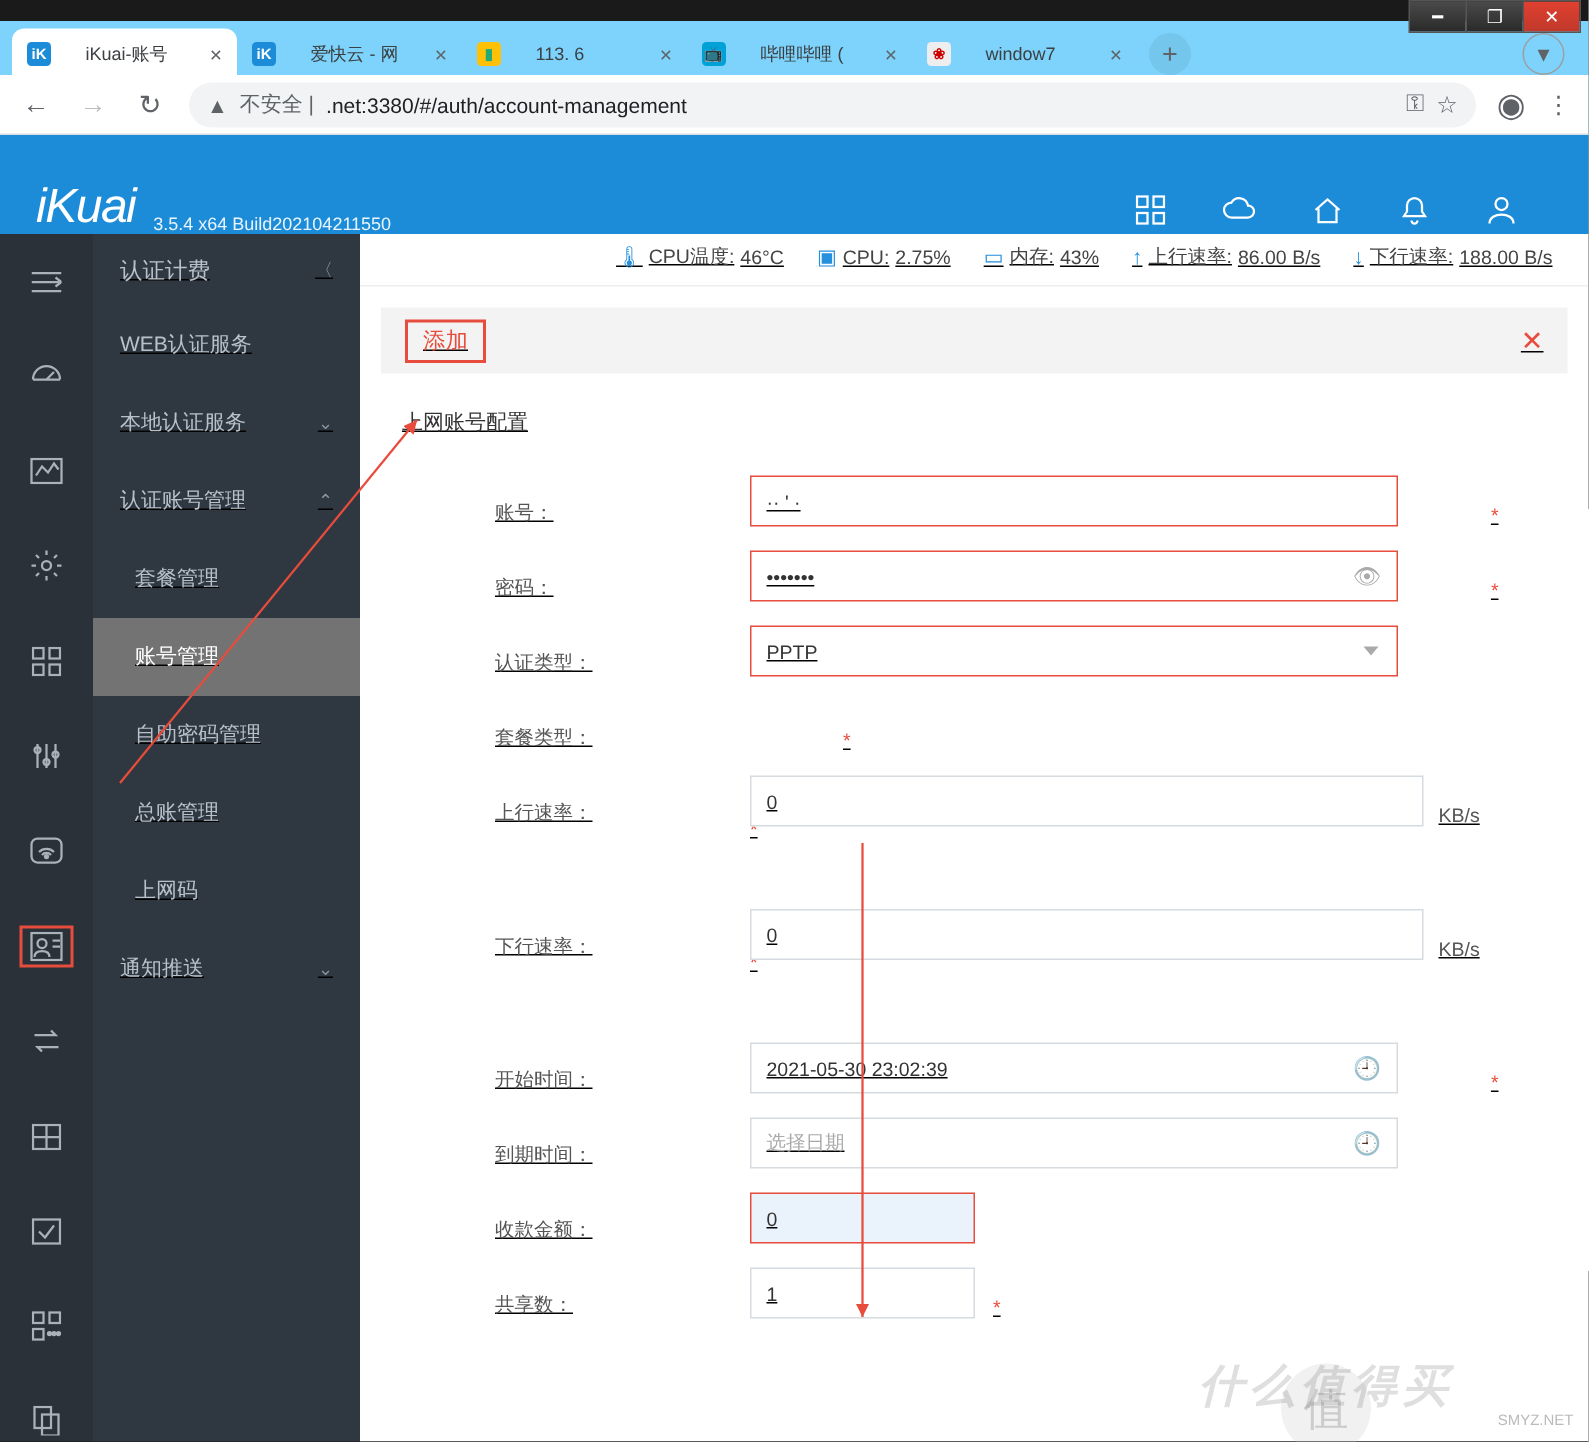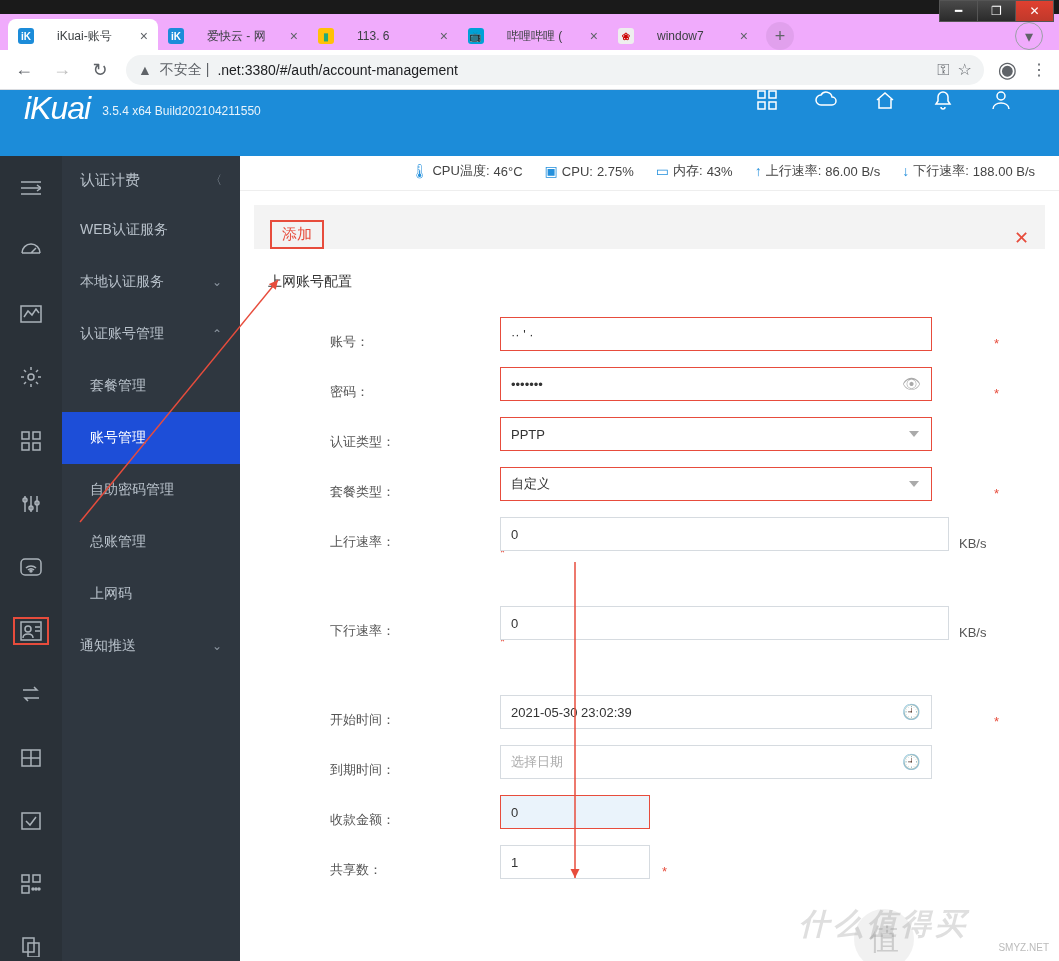--- a/index.html
+++ b/index.html
@@ -5,63 +5,63 @@
 * { margin: 0; padding: 0; box-sizing: border-box; font-family: 'Microsoft YaHei', Arial, sans-serif; }
 body { width: 1059px; height: 961px; background: #222; overflow: hidden; }
 
 
 .title-bar { height: 14px; background: #1a1a1a; display: flex; justify-content: flex-end; }
 .win-controls { display: flex; position: absolute; top: 0; right: 5px; }
 .win-btn { width: 39px; height: 22px; display: flex; align-items: center; justify-content: center; font-size: 12px; color: #fff; border: 1px solid #555; margin-left: -1px; background: linear-gradient(#4a4a4a, #2a2a2a); }
 .win-btn.close { background: linear-gradient(#e04030, #c0392b); }
 
 
-.chrome { background: #f0abfc; }
+.chrome { background: #7dd3fc; }
 .tabs { display: flex; align-items: center; height: 36px; padding: 8px 8px 0 8px; gap: 0; }
 .tab { display: flex; align-items: center; gap: 6px; padding: 0 10px; height: 34px; border-radius: 8px 8px 0 0; font-size: 12px; color: #3c4043; min-width: 0; width: 150px; position: relative; }
 .tab.active { background: #fff; }
 .tab-title { white-space: nowrap; overflow: hidden; text-overflow: ellipsis; flex: 1; padding-left: 17px; }
 .tab-close { color: #5f6368; font-size: 14px; }
 .favicon { width: 16px; height: 16px; display: flex; align-items: center; justify-content: center; font-size: 10px; font-weight: bold; border-radius: 3px; }
 .new-tab { width: 28px; height: 28px; border-radius: 50%; background: rgba(0,0,0,0.06); display: flex; align-items: center; justify-content: center; color: #5f6368; font-size: 18px; margin-left: 8px; }
 .addr-bar { background: #fff; height: 40px; display: flex; align-items: center; padding: 0 12px; gap: 14px; border-bottom: 1px solid #dadce0; }
 .nav-btn { color: #5f6368; font-size: 18px; width: 24px; text-align: center; }
 .nav-btn.disabled { color: #bdbdbd; }
 .url-box { flex: 1; display: flex; align-items: center; gap: 8px; background: #f1f3f4; border-radius: 16px; height: 30px; padding: 0 12px; font-size: 14px; color: #5f6368; }
 .url-text { color: #202124; }
 .addr-action { color: #5f6368; font-size: 16px; }
 
 
-.app-header { background: #1c8cd9; height: 66px; display: flex; align-items: flex-start; color: #fff; padding: 0 0 0 24px; }
+.app-header { background: #1c8cd9; height: 66px; display: flex; align-items: flex-end; color: #fff; padding: 0 0 0 24px; }
 .logo { font-size: 32px; font-weight: 300; font-style: italic; letter-spacing: -1px; }
 .build { font-size: 12px; margin-left: 12px; margin-top: 14px; opacity: 0.9; }
 .header-icons { margin-left: auto; display: flex; gap: 38px; padding-right: 48px; }
 .header-icon { font-size: 20px; }
 
 
-.app-body { display: flex; height: calc(100% - 14px - 36px - 40px - 66px); }
+.app-body { display: flex; height: calc(100% - 14px - 36px - 40px - 66px); text-decoration: underline; }
 .icon-rail { width: 62px; background: #2a3138; display: flex; flex-direction: column; align-items: center; padding-top: 18px; gap: 36px; color: #aab2b9; }
 .rail-icon { font-size: 20px; width: 36px; height: 36px; display: flex; align-items: center; justify-content: center; }
 .rail-icon.highlight { border: 2px solid #e74c3c; }
 .sidebar { width: 178px; background: #2f3740; color: #b8c1ca; font-size: 14px; }
 .side-head { height: 48px; display: flex; align-items: center; padding: 0 18px; font-size: 15px; justify-content: space-between; }
 .side-head .chev { font-size: 12px; color: #8a949e; }
 .side-item { height: 52px; display: flex; align-items: center; padding: 0 18px; justify-content: space-between; }
 .side-item .chev { font-size: 12px; color: #8a949e; }
-.side-item.active { background: #1d4ed8; color: #fff; }
+.side-item.active { background: #737373; color: #fff; }
 .side-item.sub { padding-left: 28px; }
 
 
 .content { flex: 1; background: #fff; display: flex; flex-direction: column; overflow: hidden; }
 .breadcrumb { padding: 10px 24px; font-size: 13px; color: #555; }
 .status-bar { display: flex; gap: 22px; padding: 6px 24px 10px; font-size: 13px; color: #444; border-bottom: 1px solid #eee; align-items: center; justify-content: flex-end; }
 .status-item { display: flex; align-items: center; gap: 4px; }
 .status-icon { color: #2590dc; font-size: 14px; }
 
-.panel-head { margin: 14px 14px 0; background: #f3f3f3; height: 44px; display: flex; align-items: flex-end; padding: 0 16px; }
+.panel-head { margin: 14px 14px 0; background: #f3f3f3; height: 44px; display: flex; align-items: center; padding: 0 16px; }
 .add-btn { color: #e74c3c; border: 2px solid #e74c3c; padding: 3px 10px; font-size: 15px; position: relative; }
 .close-x { margin-left: auto; color: #e74c3c; font-size: 18px; }
 .section-title { padding: 24px 28px 10px; font-size: 14px; color: #333; }
 .form { padding: 0 60px 0 90px; }
 .frow { display: flex; align-items: flex-end; min-height: 50px; }
 .flabel { width: 170px; text-align: left; color: #555; font-size: 13px; }
 .finput { flex: 1; height: 34px; border: 1px solid #d6dbe0; padding: 0 10px; font-size: 13px; color: #333; display: flex; align-items: center; background: #fff; position: relative; }
 .finput.select::after { content: ''; border-left: 5px solid transparent; border-right: 5px solid transparent; border-top: 6px solid #aaa; position: absolute; right: 12px; }
 .finput.hl { border: 1.5px solid #e74c3c; }
 .finput.short { flex: 0 0 150px; background: #eaf3fb; }
@@ -347,21 +347,20 @@
           <span class="req">*</span>
       </div>
       <div class="frow">
         <div class="flabel">认证类型：</div>
         <div class="finput hl select">PPTP</div>
         <span class="suffix"></span>
           <span class="req" style="visibility:hidden">*</span>
       </div>
       <div class="frow">
         <div class="flabel">套餐类型：</div>
-        <div class="finput hl select">自定义</div>
         <span class="suffix"></span>
           <span class="req">*</span>
       </div>
       <div class="frow">
         <div class="flabel">上行速率：</div>
         <div class="finput">0</div>
         <span class="suffix">KB/s</span>
       </div>
       <div class="below-req">*</div>
       <div style="height:20px"></div>

